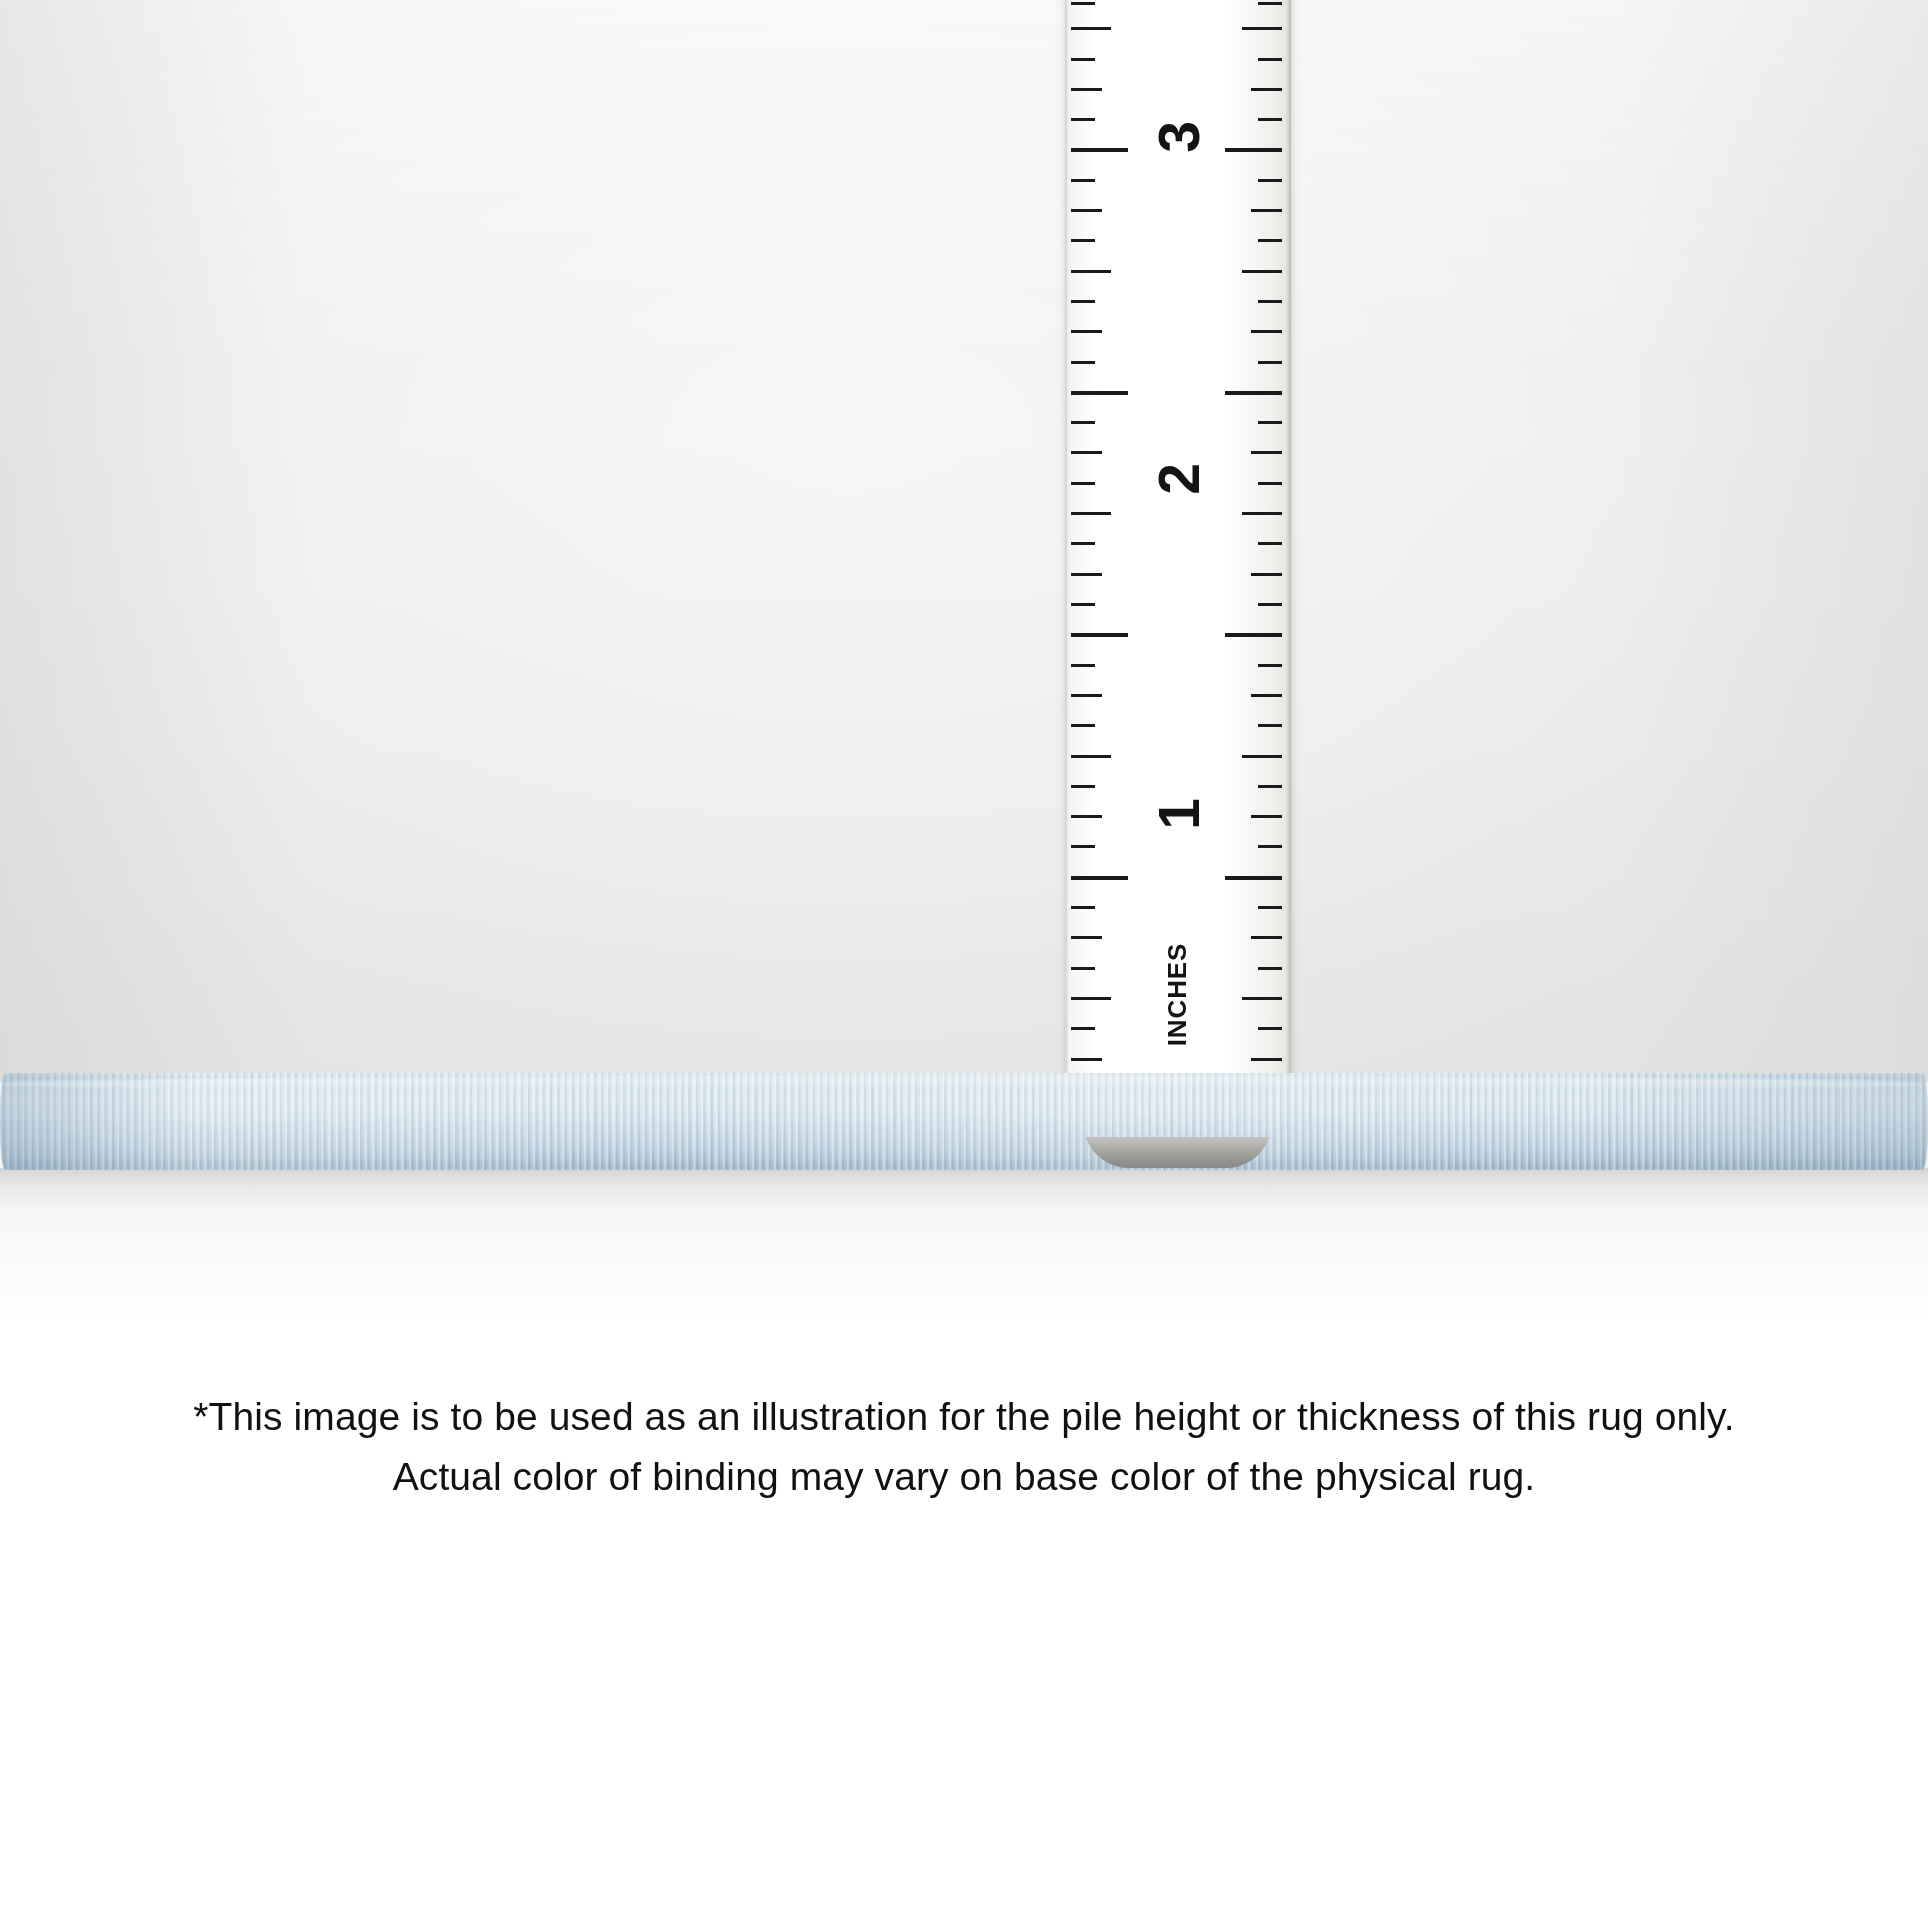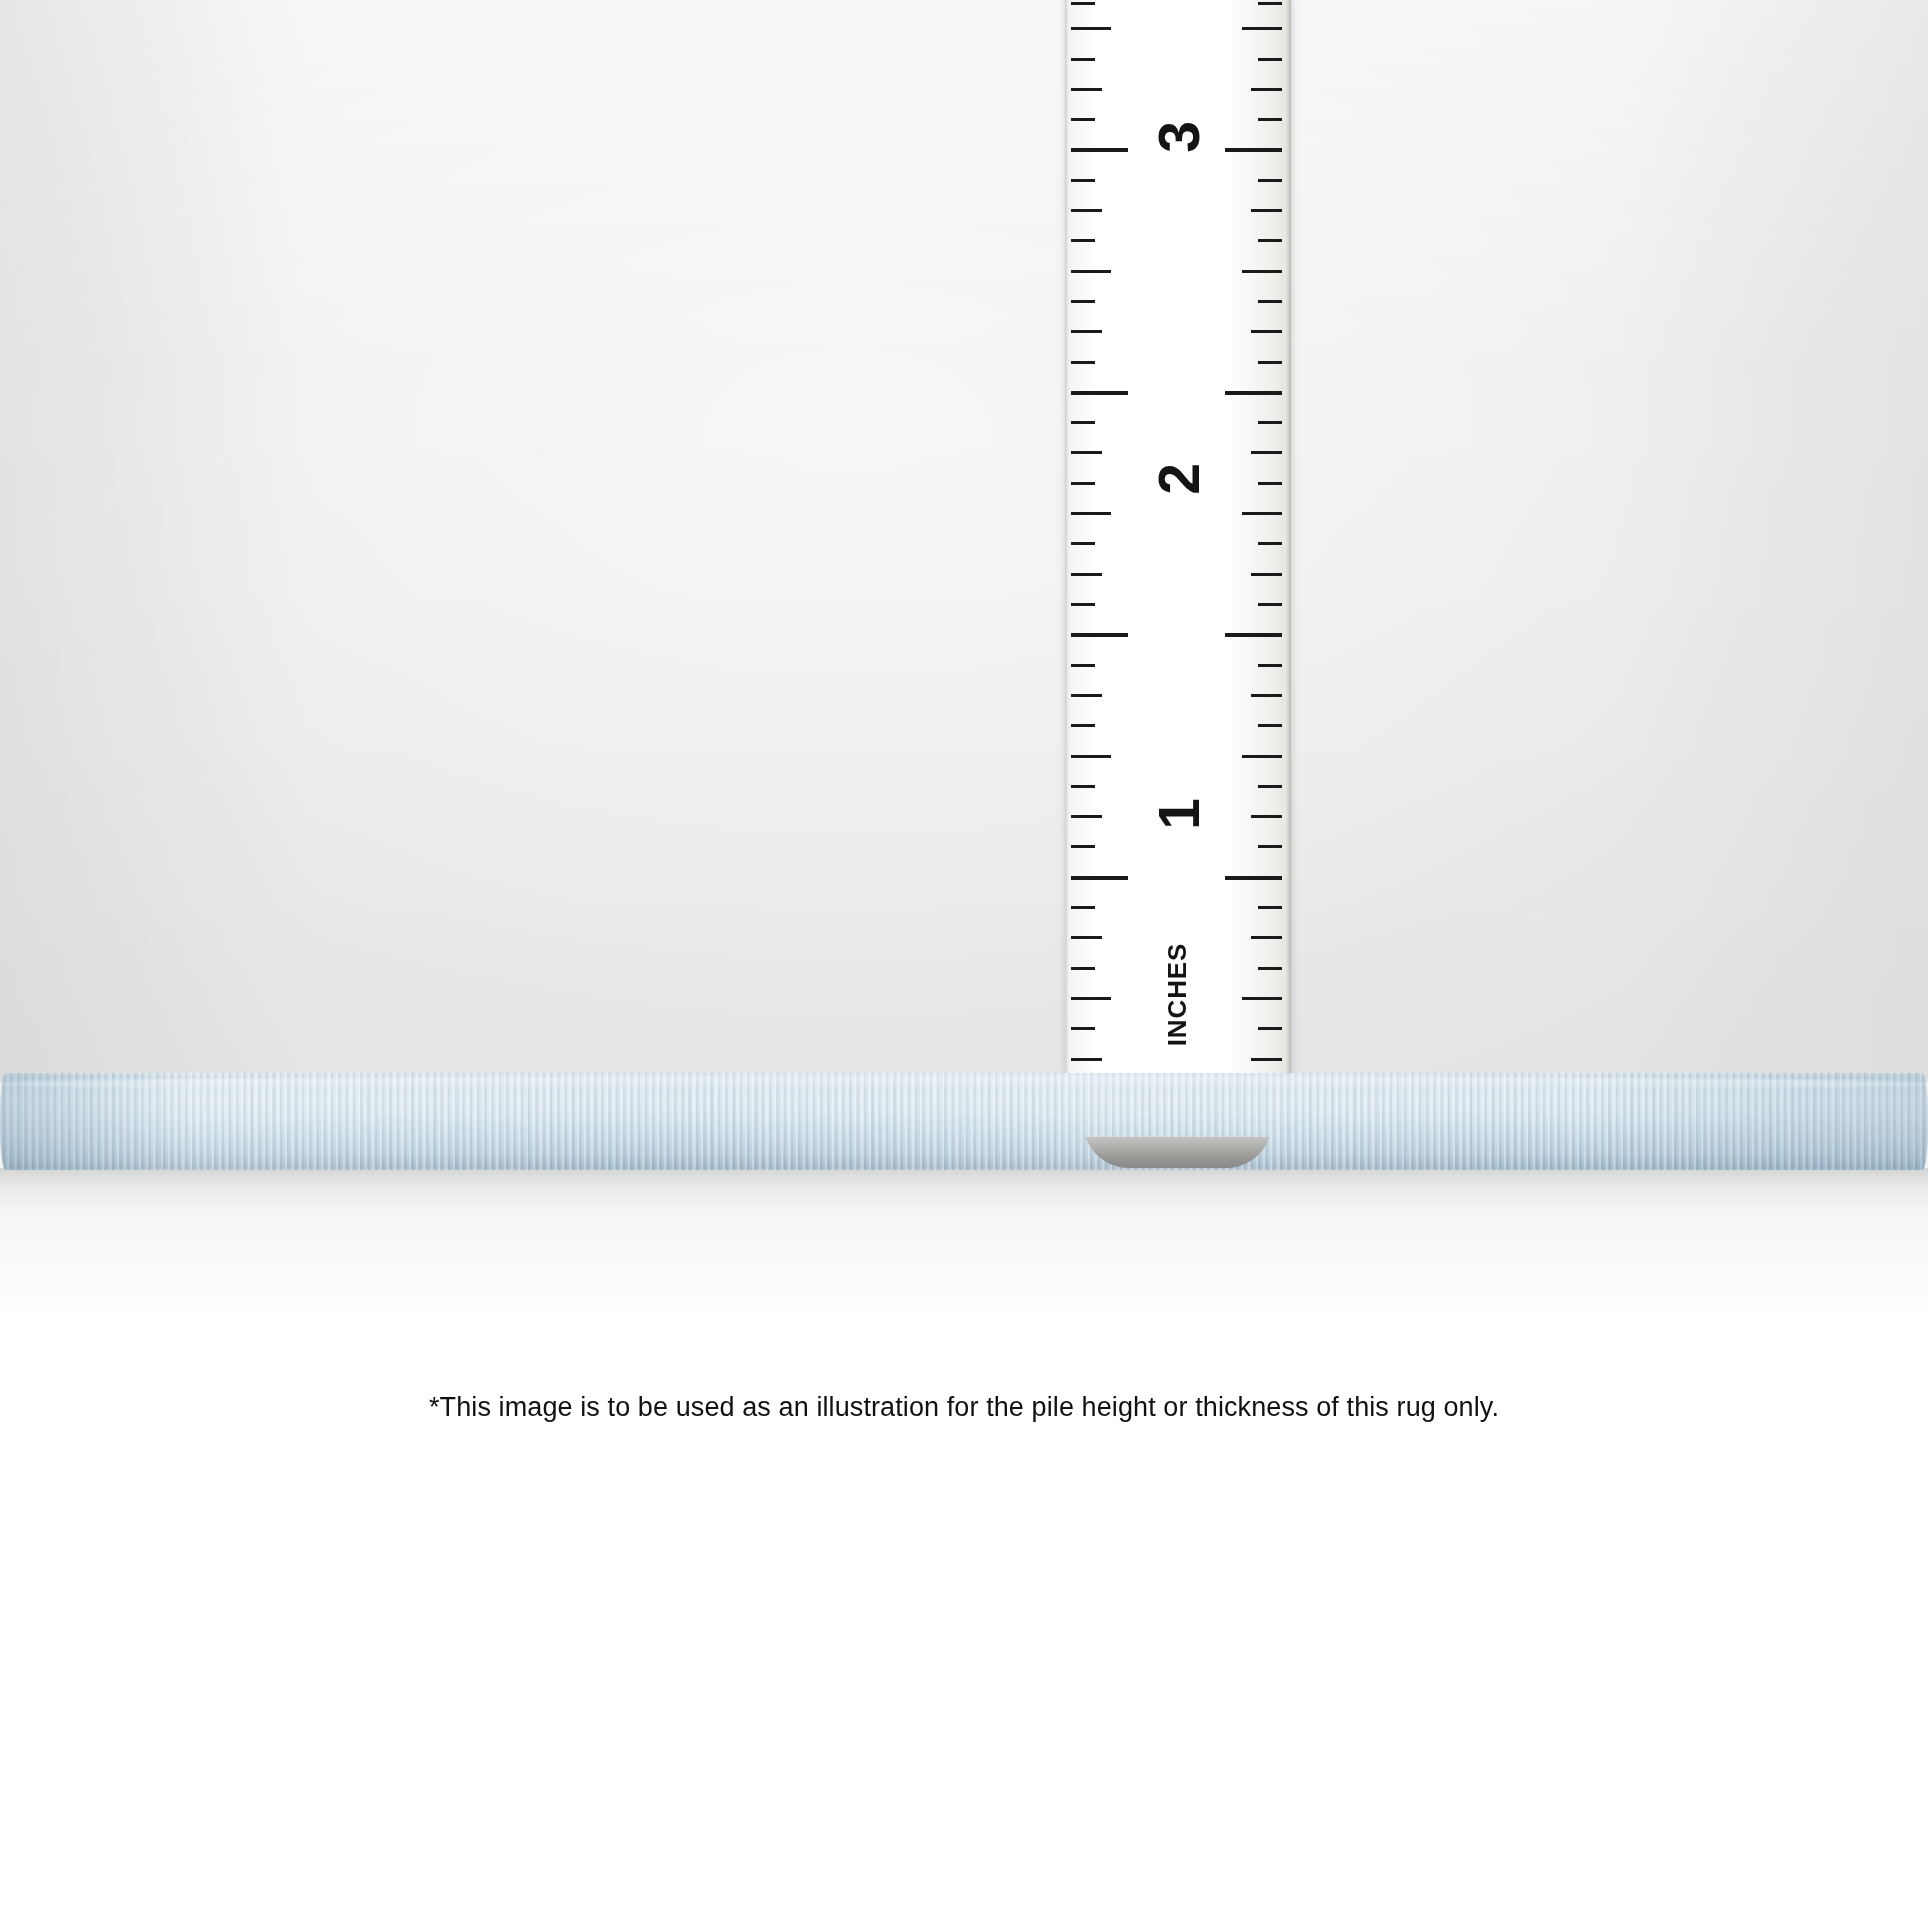--- a/index.html
+++ b/index.html
@@ -236,21 +236,21 @@
 
   
   .caption {
     position: absolute;
     left: 0;
     top: 1387px;
     width: 1928px;
     text-align: center;
     color: #111111;
     font-family: "Liberation Sans", sans-serif;
-    font-size: 27px;
+    font-size: 39px;
     line-height: 1.55;
     letter-spacing: 0.1px;
   }
   .caption .line { display: block; }
 </style>
 </head>
 <body>
 
 <div id="scene">
 
@@ -367,16 +367,17 @@
     <div class="ruler-tip">
       <div class="ruler-tip-shape">
         
       </div>
     </div>
 
   </div>
 
   <div class="caption">
     <span class="line">*This image is to be used as an illustration for the pile height or thickness of this rug only.</span>
+    <span class="line">Actual color of binding may vary on base color of the physical rug.</span>
   </div>
 
 </div>
 
 
 </body></html>

